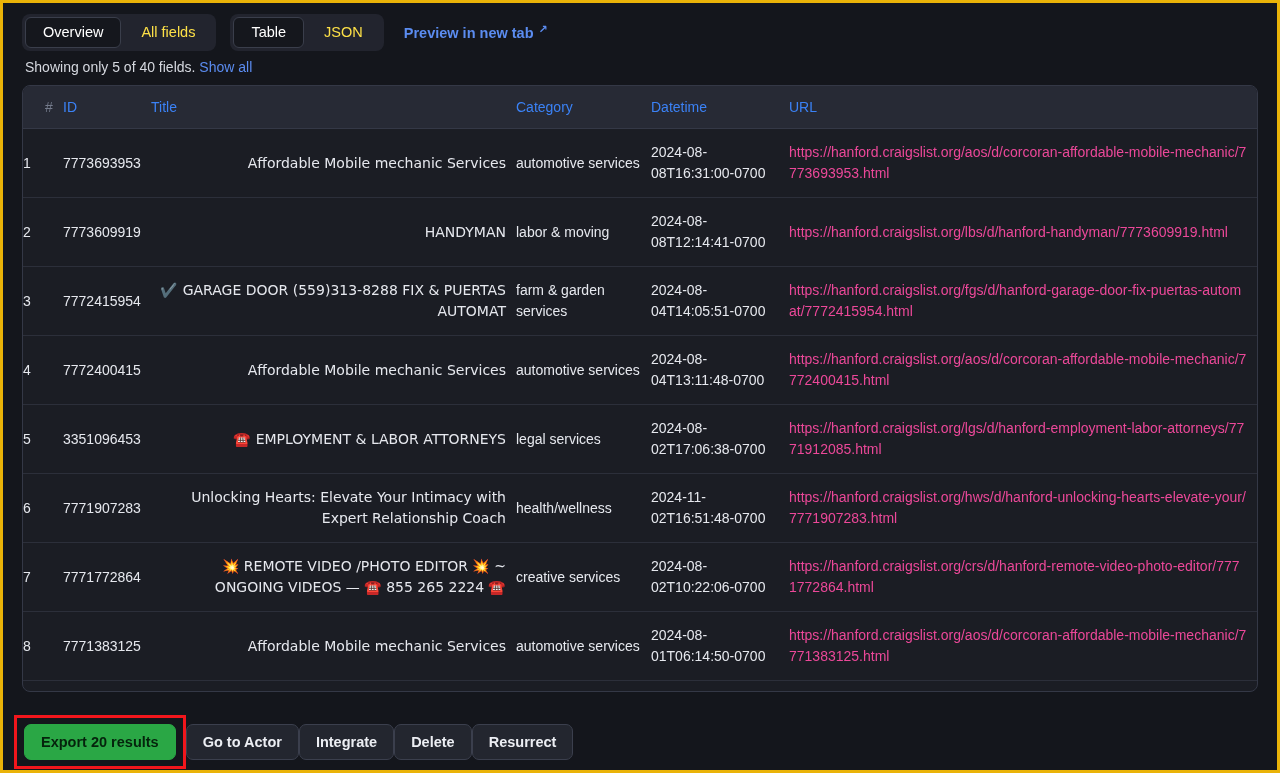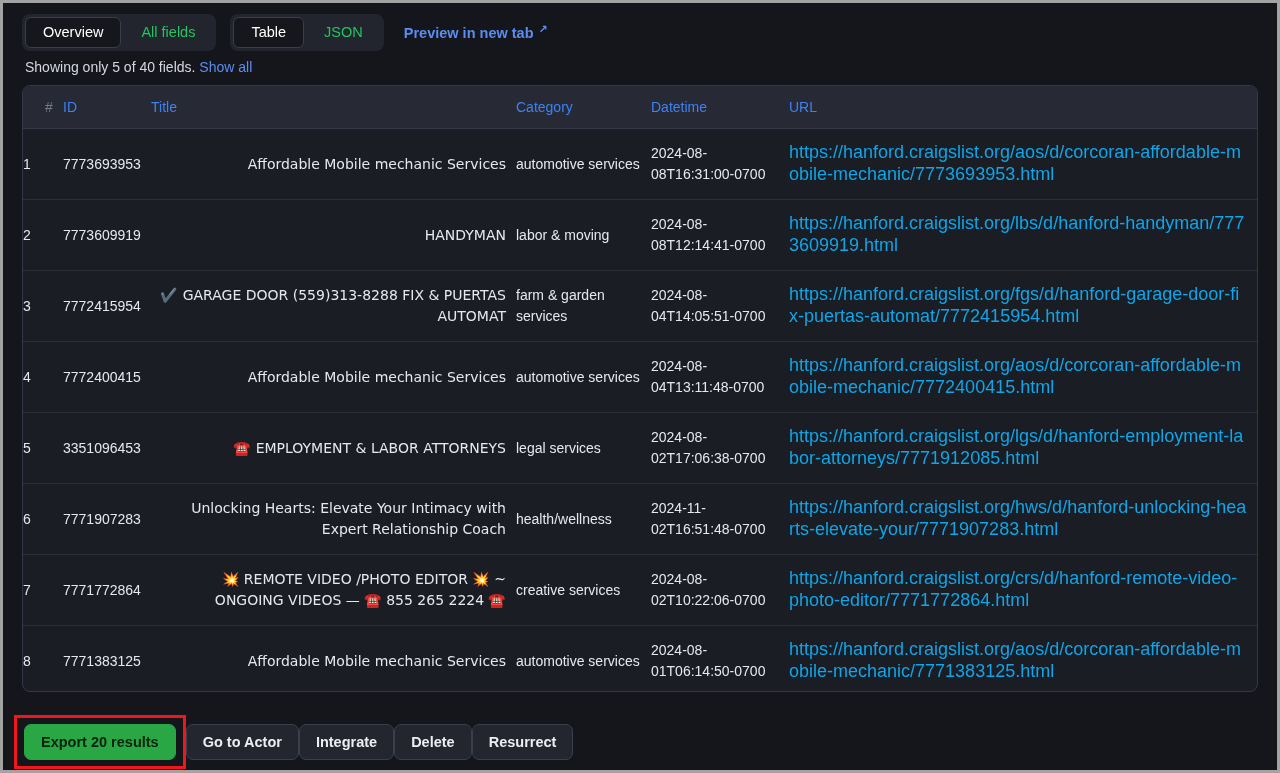--- a/index.html
+++ b/index.html
@@ -6,41 +6,41 @@
   html, body {
     width: 1280px; height: 773px;
     background: #14161c;
     font-family: "Liberation Sans", sans-serif;
     overflow: hidden;
   }
   #root {
     position: relative;
     width: 1280px; height: 773px;
     background: #14161c;
-    border: 3px solid #a3a3a3;
+    border: 3px solid #eab308;
     overflow: hidden;
   }
 
   
   .toolbar {
     display: flex; align-items: center;
     gap: 14px;
     padding: 13px 0 0 19px;
     height: 46px;
   }
   .segmented {
     display: flex; align-items: center;
     background: #22242e;
     border-radius: 8px;
     padding: 3px;
     gap: 2px;
   }
   .seg-btn {
     font-size: 14.5px;
-    color: #22c55e;
+    color: #fde047;
     padding: 6px 17px 7px;
     border-radius: 6px;
     border: 1px solid transparent;
     background: transparent;
     cursor: pointer;
     white-space: nowrap;
     font-family: "Liberation Sans", sans-serif;
     line-height: 16px;
   }
   .seg-btn.active {
@@ -126,25 +126,25 @@
   .col-title { width: 365px; }
   .col-cat   { width: 135px; }
   .col-date  { width: 138px; }
   .col-url   { width: auto; }
   td.c-id   { font-size: 14px; color: #e9ebf0; }
   td.c-title{ color: #e9ebf0; padding-right: 18px; text-align: right; }
   td.c-cat  { color: #e2e5ec; padding-right: 14px; }
   td.c-date { color: #e2e5ec; padding-right: 14px; word-break: break-word; }
   td.c-url  { padding-right: 14px; }
   td.c-url a {
-    color: #0ea5e9;
+    color: #ec4899;
     text-decoration: none;
     word-break: break-all;
     cursor: pointer;
-    font-size: 18px;
+    font-size: 14px;
   }
   .emoji { font-family: "DejaVu Sans", sans-serif; }
 
   
   .bottom-bar {
     position: absolute;
     left: 0; bottom: 0;
     width: 100%;
     height: 56px;
     background: #14161c;

